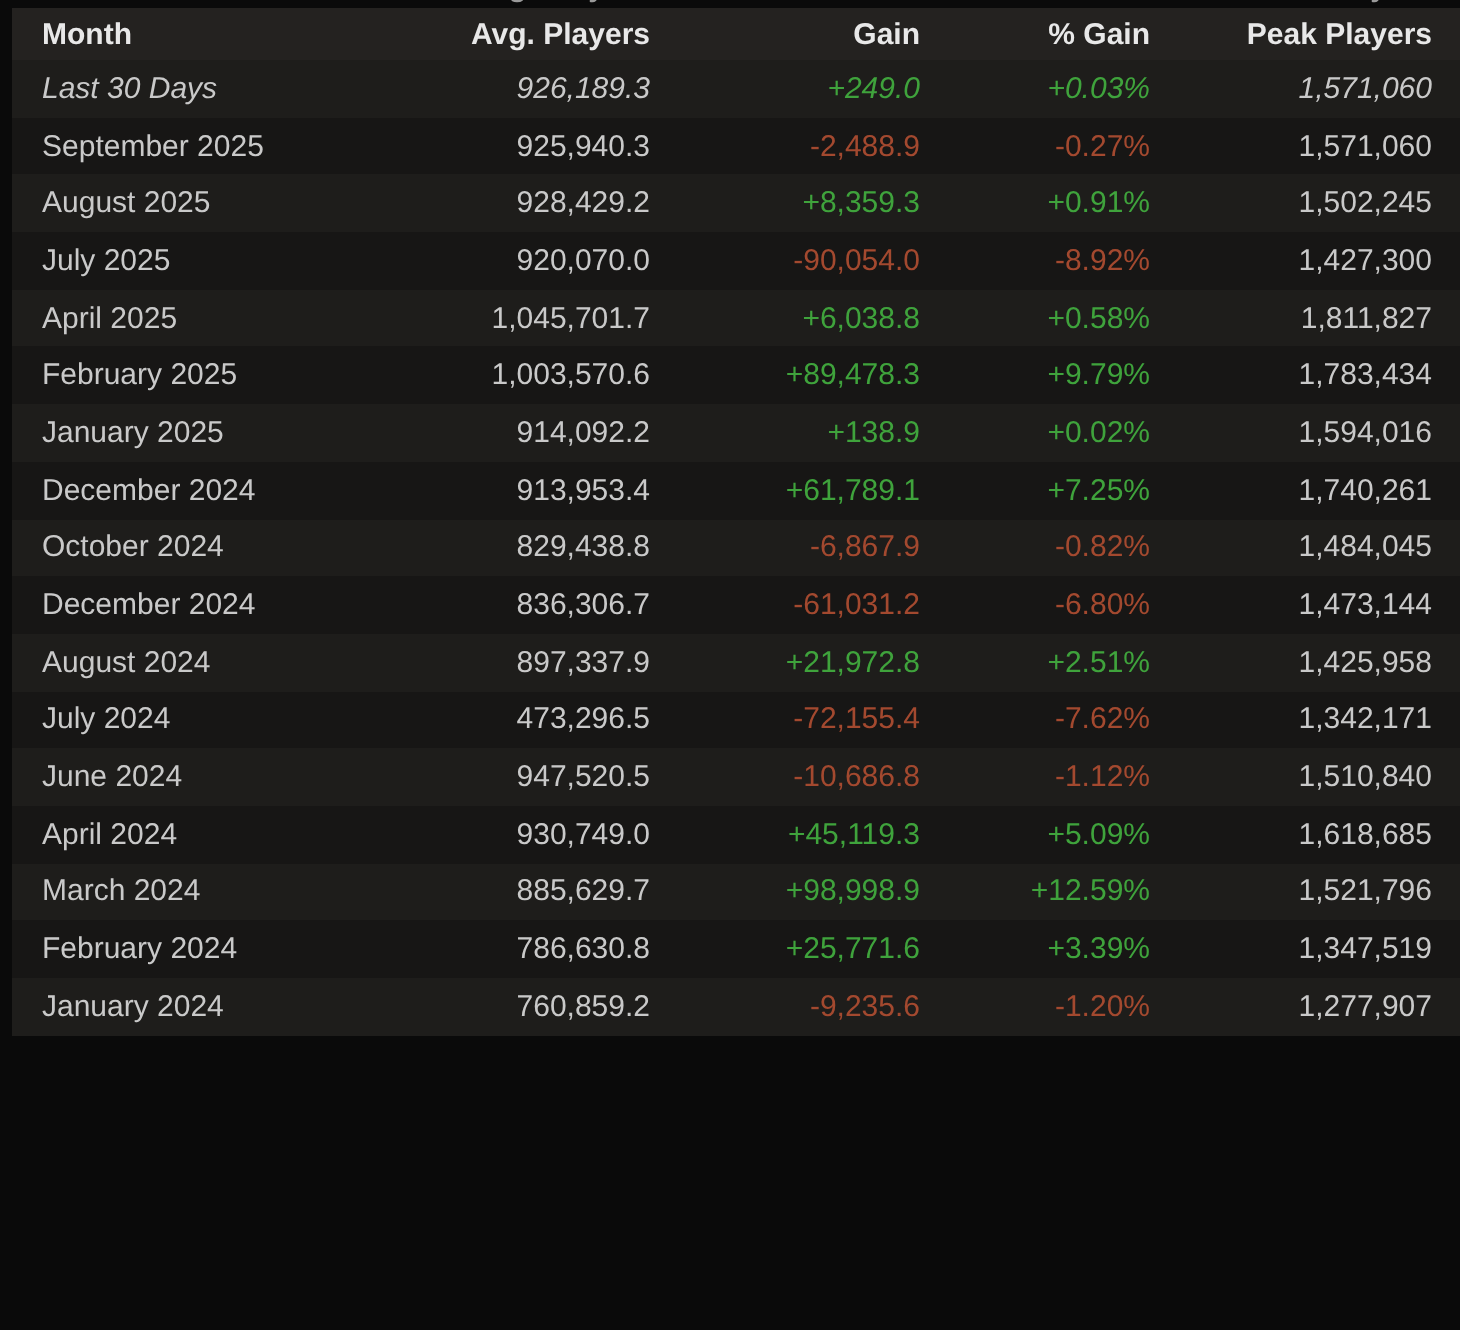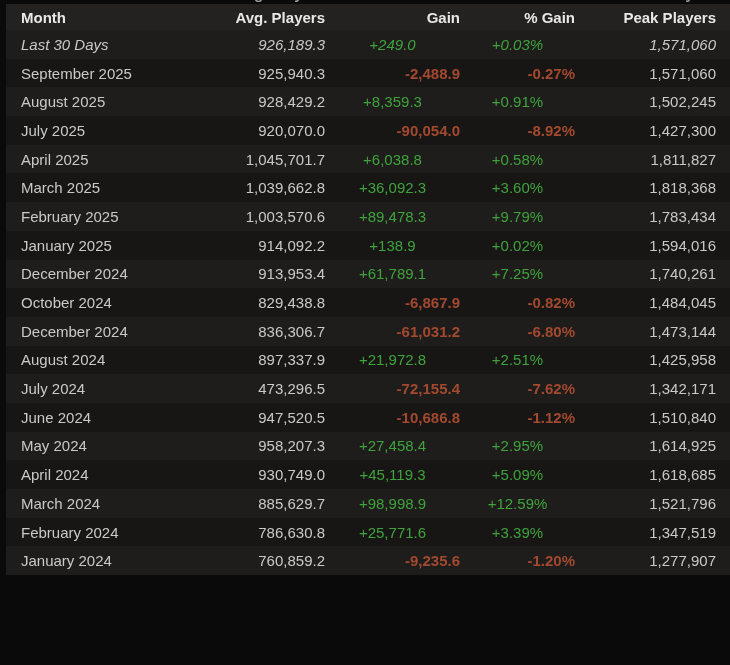--- a/index.html
+++ b/index.html
@@ -64,22 +64,22 @@
     height: 28.7px;
     padding: 0;
     text-align: right;
     white-space: nowrap;
   }
   th.month, td.month { text-align: left; padding-left: 15px; }
   th.peak, td.peak { padding-right: 14px; }
   tbody tr:nth-child(odd)  { background: var(--row-odd-bg); }
   tbody tr:nth-child(even) { background: var(--row-even-bg); }
   tbody tr.italic-row td { font-style: italic; margin-left: 20px; }
-  td.pos { color: var(--positive); text-align: center; }
-  td.neg { color: var(--negative); font-weight: bold; }
+  td.pos { color: var(--positive); }
+  td.neg { color: var(--negative); }
 </style>
 </head>
 <body>
 
 <div class="remnant">
   <div class="remnant-inner">
     <span class="rc1">Month</span>
     <span class="rc2">Avg. Players</span>
     <span class="rc3">Gain</span>
     <span class="rc4">% Gain</span>
@@ -134,27 +134,20 @@
     <td class="peak">1,427,300</td>
   </tr>
       <tr>
     <td class="month">April 2025</td>
     <td>1,045,701.7</td>
     <td class="pos">+6,038.8</td>
     <td class="pos">+0.58%</td>
     <td class="peak">1,811,827</td>
   </tr>
       <tr>
-    <td class="month">March 2025</td>
-    <td>1,039,662.8</td>
-    <td class="pos">+36,092.3</td>
-    <td class="pos">+3.60%</td>
-    <td class="peak">1,818,368</td>
-  </tr>
-      <tr>
     <td class="month">February 2025</td>
     <td>1,003,570.6</td>
     <td class="pos">+89,478.3</td>
     <td class="pos">+9.79%</td>
     <td class="peak">1,783,434</td>
   </tr>
       <tr>
     <td class="month">January 2025</td>
     <td>914,092.2</td>
     <td class="pos">+138.9</td>
@@ -197,27 +190,20 @@
     <td class="peak">1,342,171</td>
   </tr>
       <tr>
     <td class="month">June 2024</td>
     <td>947,520.5</td>
     <td class="neg">-10,686.8</td>
     <td class="neg">-1.12%</td>
     <td class="peak">1,510,840</td>
   </tr>
       <tr>
-    <td class="month">May 2024</td>
-    <td>958,207.3</td>
-    <td class="pos">+27,458.4</td>
-    <td class="pos">+2.95%</td>
-    <td class="peak">1,614,925</td>
-  </tr>
-      <tr>
     <td class="month">April 2024</td>
     <td>930,749.0</td>
     <td class="pos">+45,119.3</td>
     <td class="pos">+5.09%</td>
     <td class="peak">1,618,685</td>
   </tr>
       <tr>
     <td class="month">March 2024</td>
     <td>885,629.7</td>
     <td class="pos">+98,998.9</td>

